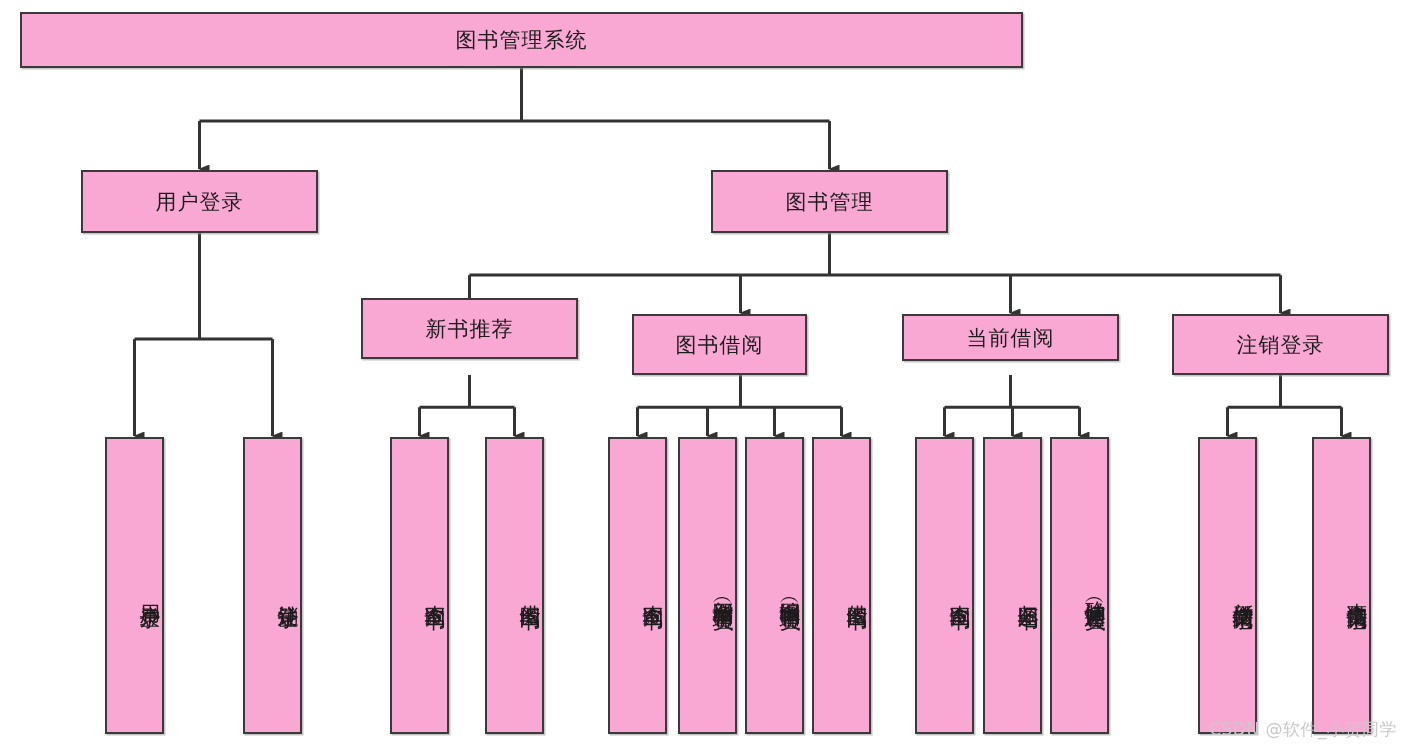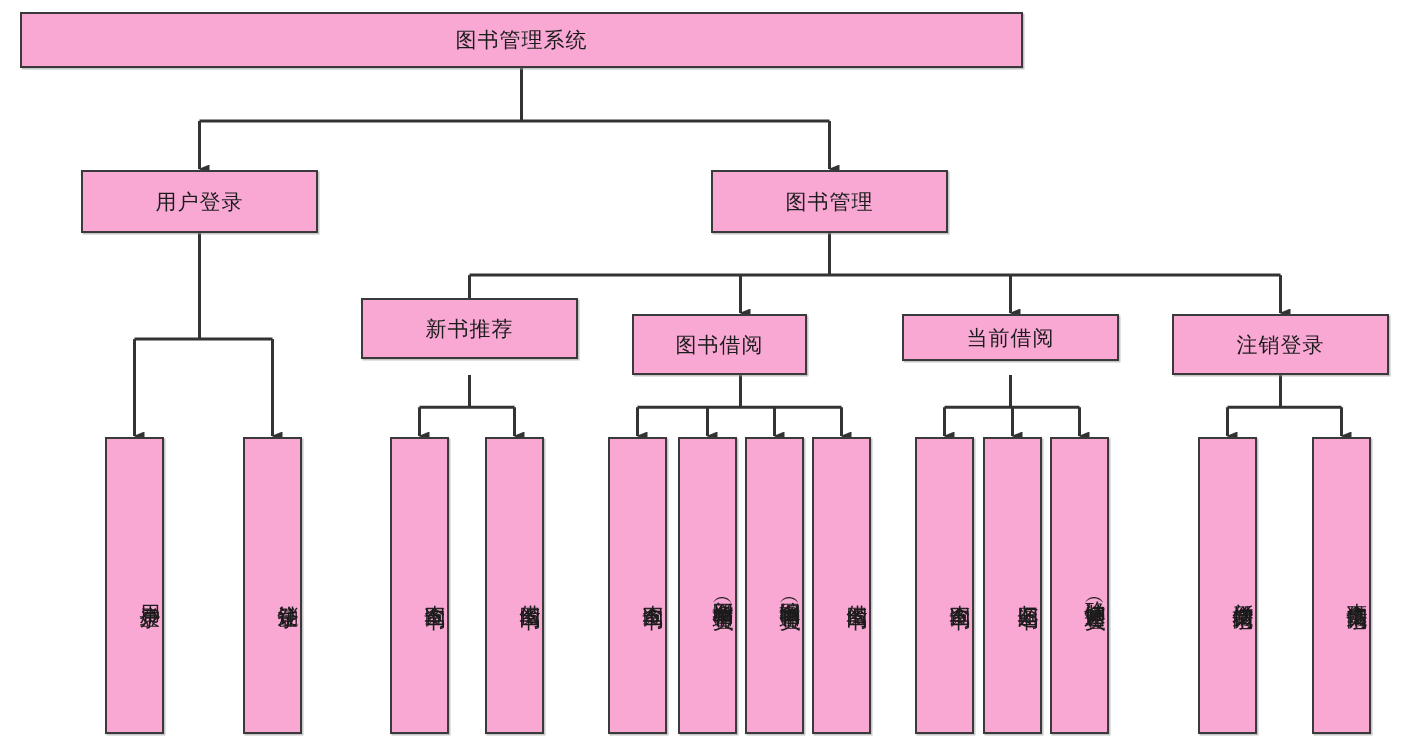--- a/index.html
+++ b/index.html
@@ -171,13 +171,14 @@
         <span class="node-label">确认归还（管理员）</span>
       </div>
       <div class="node-box vertical" style="left: 1198px; top: 437px; width: 59px; height: 297px;">
         <span class="node-label">新增借阅记录</span>
       </div>
       <div class="node-box vertical" style="left: 1312px; top: 437px; width: 59px; height: 297px;">
         <span class="node-label">查询借阅记录</span>
       </div>
     </div>
 
+  <div class="watermark">CSDN @软件_小贺同学</div>
 </div>
 
 </body></html>

